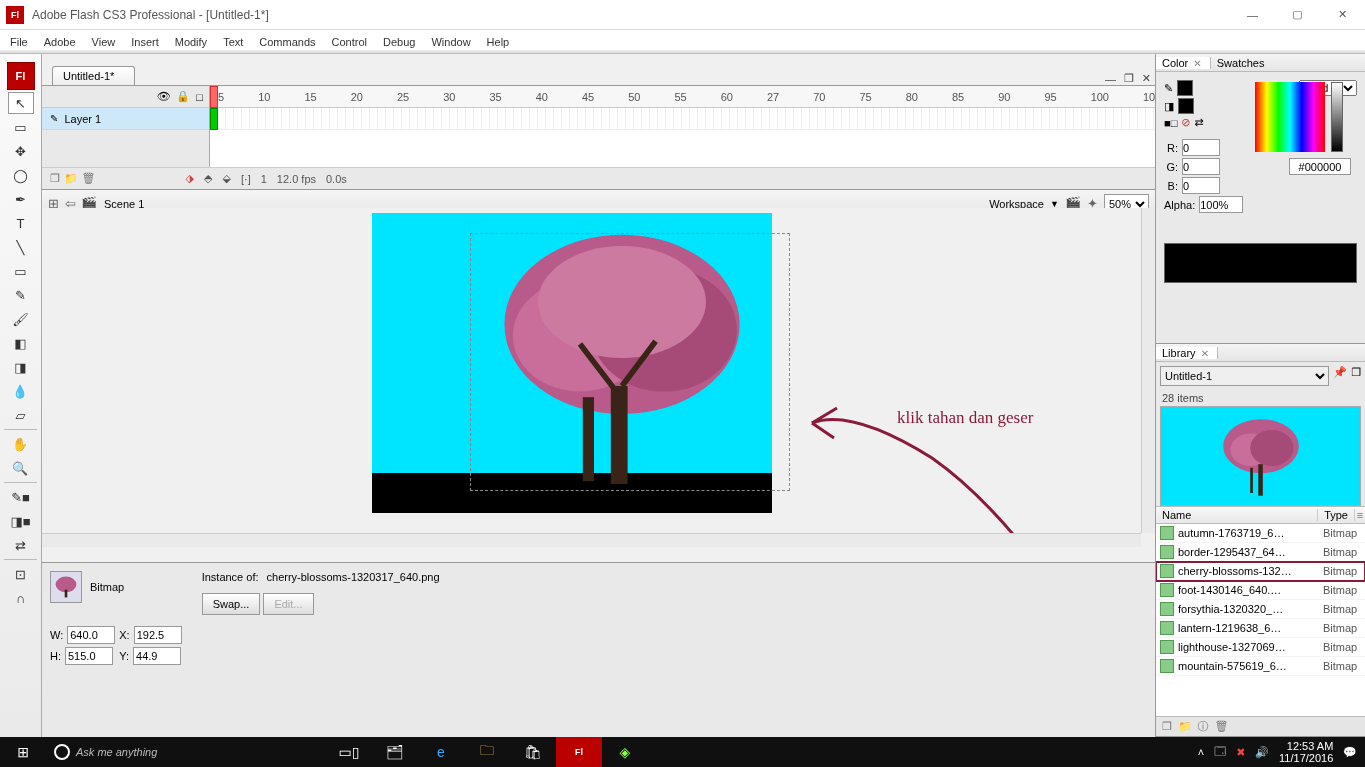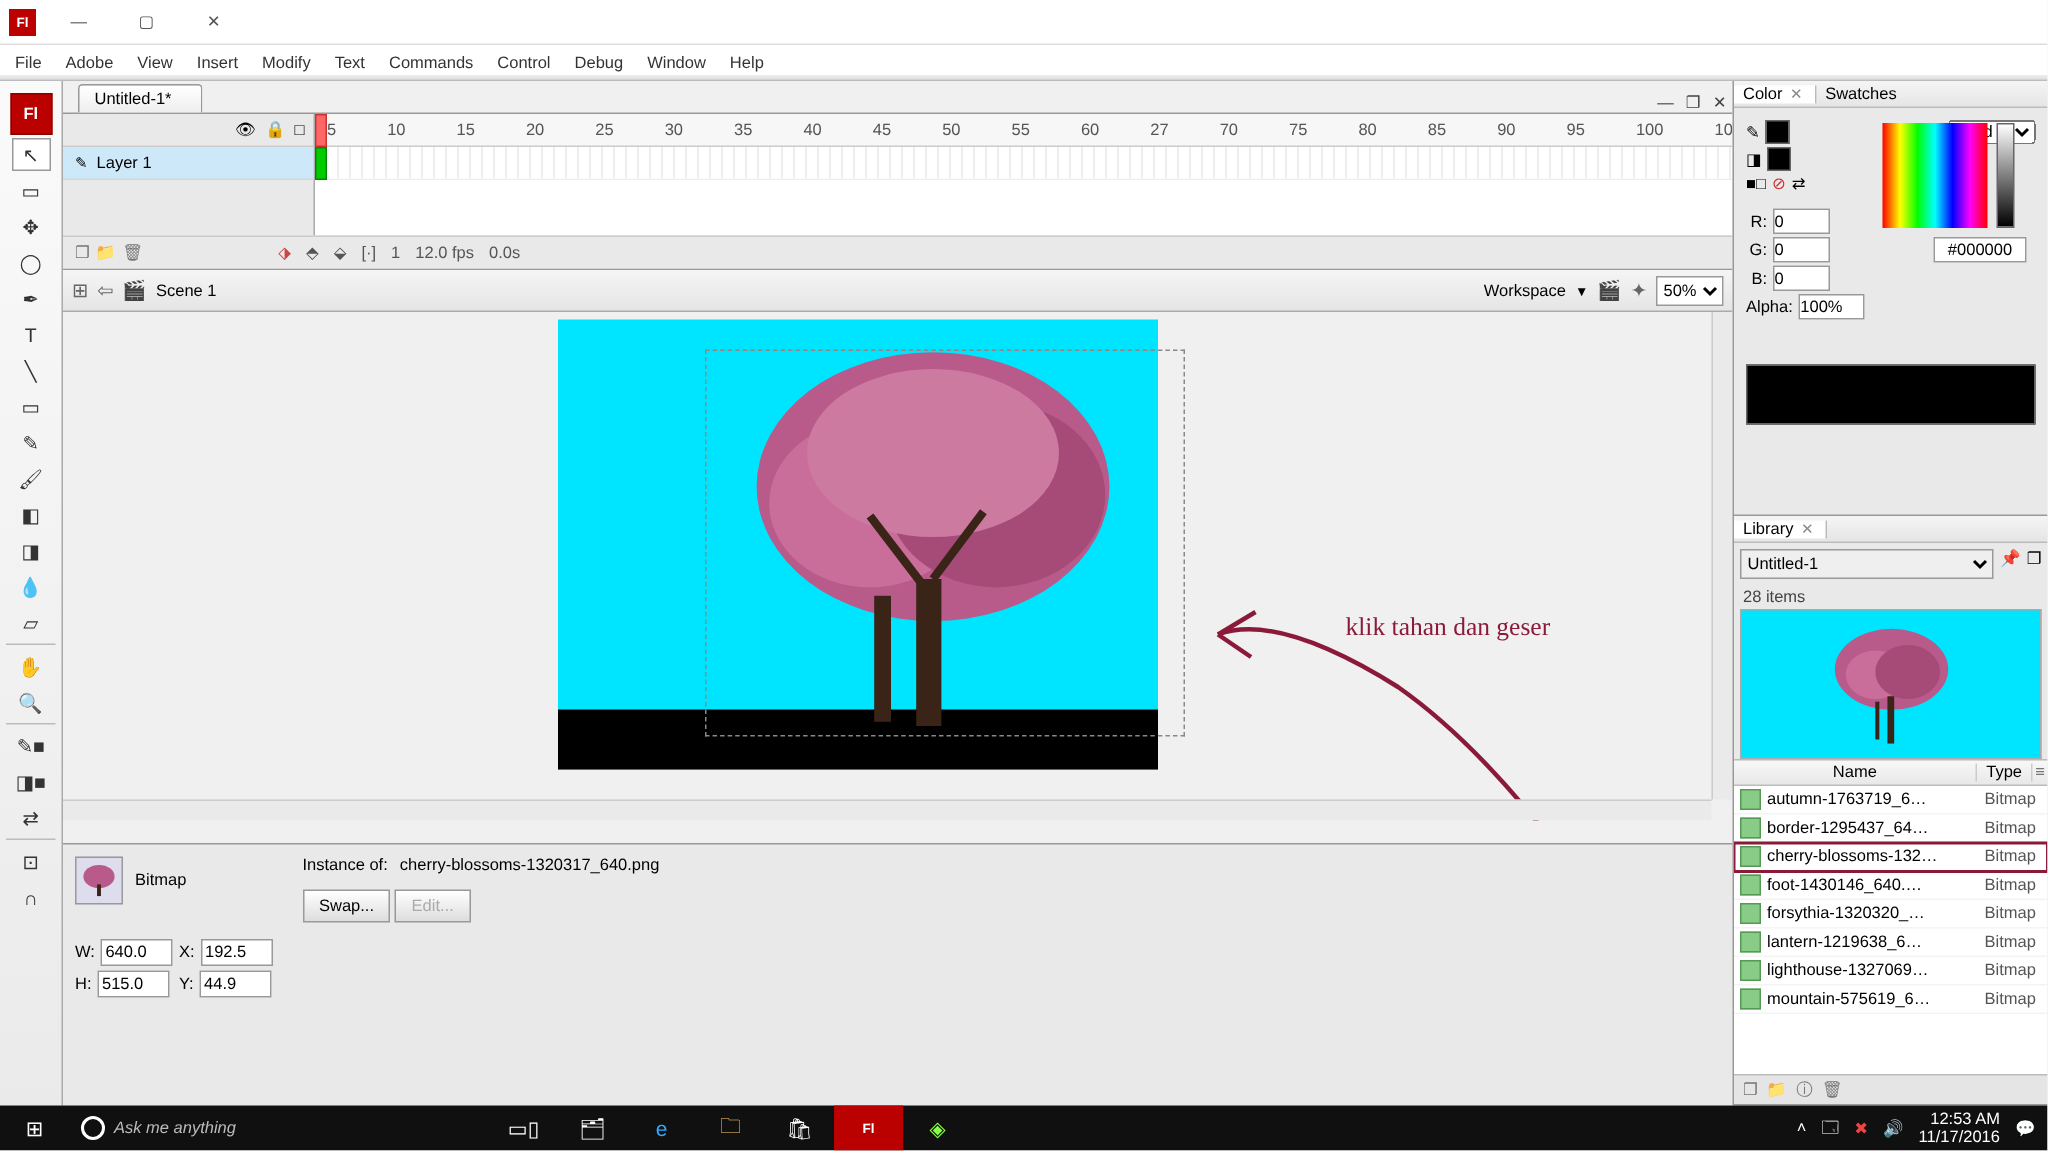--- a/index.html
+++ b/index.html
@@ -21,21 +21,21 @@
 
 
 .toolbox { position: absolute; left: 0; top: 4px; bottom: 0; width: 42px; background: linear-gradient(#fafafa,#eaeaea); border-right: 1px solid #aaa; padding-top: 6px; }
 .toolbox .big-icon { width: 28px; height: 28px; margin: 2px auto; background: #b00; color: #fff; font-weight: bold; display: flex; align-items: center; justify-content: center; font-size: 11px; border: 1px solid #800; }
 .toolbox .tool { width: 26px; height: 22px; margin: 0 auto 2px; display: flex; align-items: center; justify-content: center; color: #333; font-size: 13px; border: 1px solid transparent; }
 .toolbox .tool.sel { background: #fff; border: 1px solid #999; }
 .toolbox .divider { height:1px; background:#bbb; margin:3px 4px; }
 
 
 .docwrap { position: absolute; left: 42px; right: 210px; top: 4px; bottom: 0; }
-.doctabs { height: 22px; display: flex; align-items: flex-end; padding-left: 10px; background: transparent; border-bottom: 1px solid #999; }
+.doctabs { height: 22px; display: flex; align-items: flex-end; padding-left: 10px; background: transparent; border-bottom: 1px solid #999; margin-top: 10px; }
 .doctabs .tab { padding: 3px 20px 3px 10px; background: linear-gradient(#fff,#eee); border: 1px solid #999; border-bottom: none; border-radius: 3px 3px 0 0; font-size: 11px; }
 .doctabs .spacer { flex: 1; }
 .doctabs .doc-ctrl { padding: 0 4px; color:#444; font-size:11px;}
 
 
 .timeline { height: 104px; background: #e9e9e9; border-bottom: 1px solid #999; position: relative; }
 .timeline .layerpane { position: absolute; left:0; top:0; bottom:22px; width:168px; background: #e9e9e9; border-right:1px solid #aaa; }
 .timeline .layerhead { height:22px; display:flex; align-items:center; justify-content:flex-end; gap:6px; padding-right:6px; border-bottom:1px solid #ccc;}
 .timeline .layerhead span{ font-size:11px;}
 .timeline .layerrow { height: 22px; background:#cde8f9; display:flex; align-items:center; padding-left:8px; gap:6px; border-bottom:1px solid #d0d8dc;}
@@ -103,21 +103,21 @@
 
 
 .libpanel { flex:1; display:flex; flex-direction:column; min-height:0;}
 .libpanel .libsel { display:flex; padding:4px; gap:4px;}
 .libpanel select { flex:1; height:20px; border:1px solid #999;}
 .libpanel .count { padding:2px 6px; color:#444;}
 .libpanel .preview { height:100px; margin:0 4px; background:#00e5ff; position:relative; border:1px solid #aaa;}
 .libpanel .preview svg{ position:absolute; left:45px; top:5px; width:110px; height:90px;}
 .libpanel .listhead { display:flex; background:linear-gradient(#f8f8f8,#e8e8e8); border-top:1px solid #bbb; border-bottom:1px solid #bbb; height:18px; align-items:center;}
 .libpanel .listhead .ch { padding:0 6px; border-right:1px solid #ccc;}
-.libpanel .listhead .ch:first-child{ flex:1;text-align:center;}
+.libpanel .listhead .ch:first-child{ flex:1;}
 .libpanel .listbody { flex:1; overflow:hidden; background:#fff;}
 .libpanel .lrow { height:19px; display:flex; align-items:center; padding-left:4px; gap:4px; border-bottom:1px solid #f4f4f4;}
 .libpanel .lrow .lic { width:14px; height:14px; background:#8c8; border:1px solid #595;}
 .libpanel .lrow .nm { flex:1; white-space:nowrap; overflow:hidden; text-overflow:ellipsis;}
 .libpanel .lrow .ty { width:42px; color:#555;}
 .libpanel .lrow.sel { outline:2px solid #8b1a3a; outline-offset:-1px;}
 .libpanel .libfoot { height:20px; background:#e5e5e5; border-top:1px solid #bbb; display:flex; align-items:center; gap:6px; padding:0 6px; color:#777;}
 
 
 .taskbar { position:absolute; left:0; right:0; bottom:0; height:30px; background:#101010; display:flex; align-items:center; color:#fff;}
@@ -125,20 +125,21 @@
 .taskbar .search { flex:0 0 280px; display:flex; align-items:center; gap:6px; padding-left:8px; color:#bbb;font-style:italic;}
 .taskbar .search .circ{ width:16px;height:16px;border:2px solid #fff;border-radius:50%;}
 .taskbar .tray { margin-left:auto; display:flex; align-items:center; gap:10px; padding-right:8px; font-size:10px;}
 .taskbar .tray .clock{ text-align:right; line-height:12px;}
 </style>
 </head>
 <body>
 
 <div class="titlebar">
   <div class="app-icon">Fl</div>
+  <div class="title">Adobe Flash CS3 Professional - [Untitled-1*]</div>
   <div class="wbtn">—</div>
   <div class="wbtn">▢</div>
   <div class="wbtn">✕</div>
 </div>
 
 <div class="menubar">
   <div class="mitem">File</div>
   <div class="mitem">Adobe</div>
   <div class="mitem">View</div>
   <div class="mitem">Insert</div>

